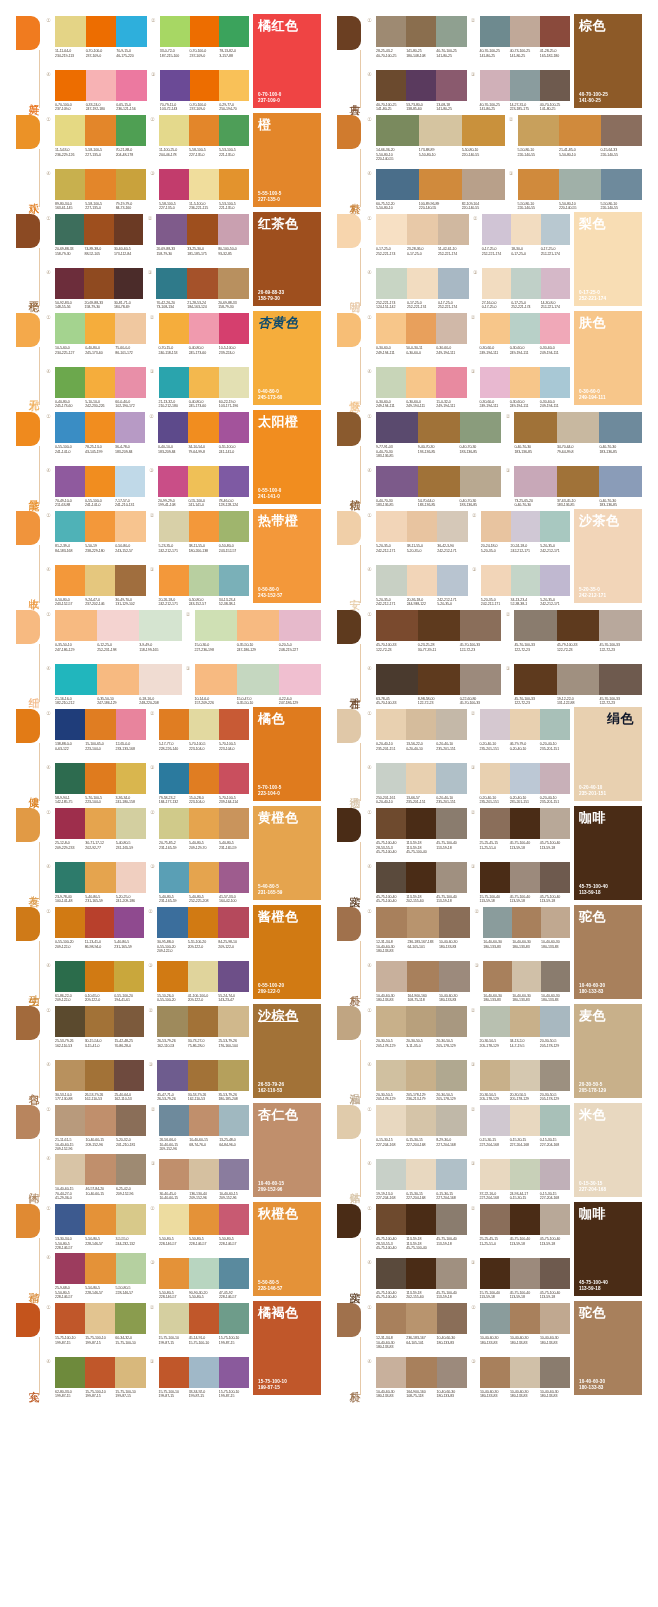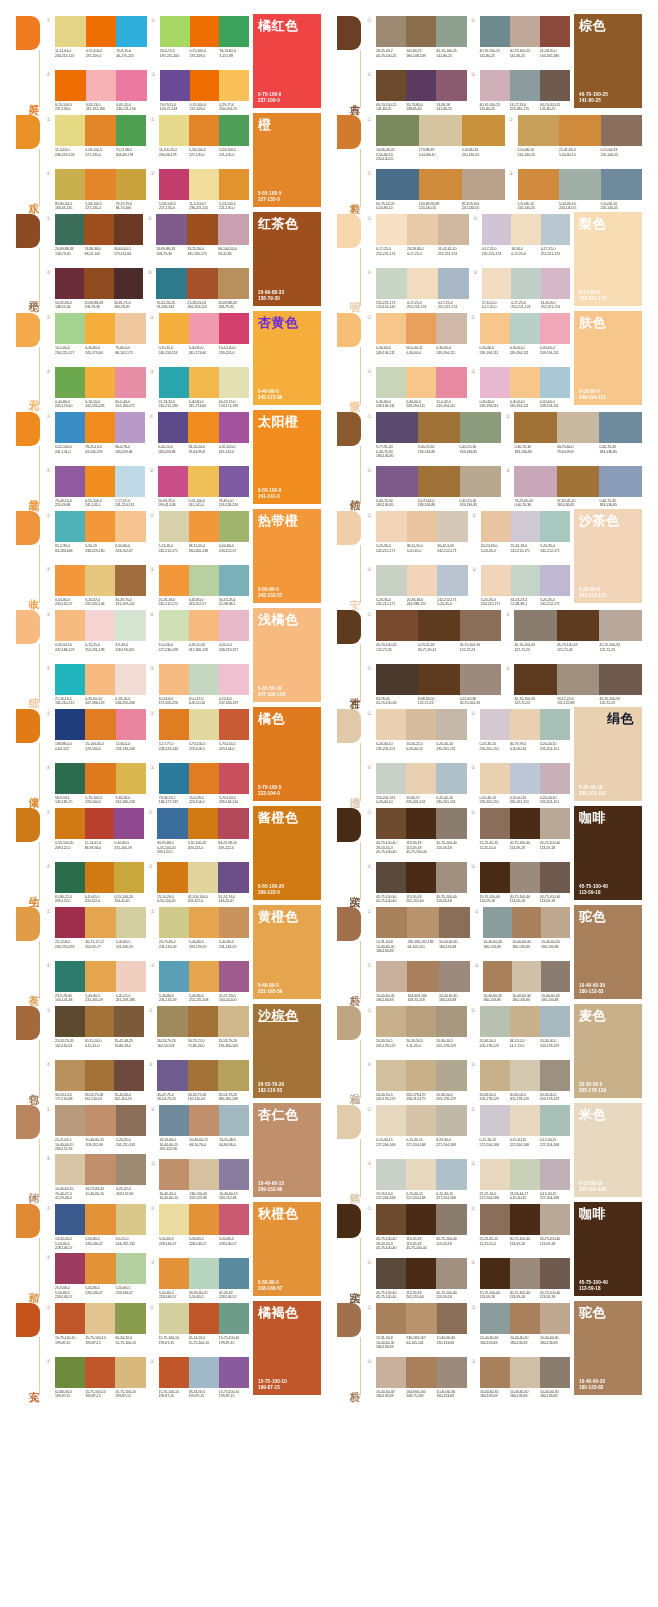--- a/index.html
+++ b/index.html
@@ -498,21 +498,21 @@
                 </div>
                 <div class="code">
                   <span>60-22-19-0</span>
                   <span>103-171-196</span>
                 </div>
               </div>
             </div>
           </div>
         </div>
         <div class="card" style="background: rgb(245, 173, 60);">
-          <div class="cname" style="color: #6d28d9;">杏黄色</div>
+          <div class="cname" style="color: #0c4a6e; font-style: italic;">杏黄色</div>
           <div class="ccodes" style="color: rgb(255, 255, 255);">
             <span>0-40-80-0</span>
             <span>245-173-60</span>
           </div>
         </div>
       </div>
       <div class="row">
         <div class="mood">
           <div class="mood-chip" style="background: rgb(239, 138, 30);"></div>
           <div class="mood-rule"></div>
@@ -839,27 +839,20 @@
                   <span>0-35-50-10</span>
                 </div>
                 <div class="code">
                   <span>4-22-6-0</span>
                   <span>247-186-129</span>
                 </div>
               </div>
             </div>
           </div>
         </div>
-        <div class="card" style="background: rgb(247, 186, 129);">
-          <div class="cname" style="color: rgb(255, 255, 255);">浅橘色</div>
-          <div class="ccodes" style="color: rgb(255, 255, 255);">
-            <span>0-35-50-10</span>
-            <span>247-186-129</span>
-          </div>
-        </div>
       </div>
       <div class="row">
         <div class="mood">
           <div class="mood-chip" style="background: rgb(226, 123, 22);"></div>
           <div class="mood-rule"></div>
           <div class="mood-label" style="color: rgb(220, 127, 28);">健康</div>
         </div>
         <div class="groups">
           <div class="group">
             <div class="gnum">①</div>
@@ -963,20 +956,134 @@
         <div class="card" style="background: rgb(223, 123, 30);">
           <div class="cname" style="color: rgb(255, 255, 255);">橘色</div>
           <div class="ccodes" style="color: rgb(255, 255, 255);">
             <span>5-70-100-5</span>
             <span>223-104-0</span>
           </div>
         </div>
       </div>
       <div class="row">
         <div class="mood">
+          <div class="mood-chip" style="background: rgb(225, 154, 69);"></div>
+          <div class="mood-rule"></div>
+          <div class="mood-label" style="color: rgb(220, 155, 75);">友善</div>
+        </div>
+        <div class="groups">
+          <div class="group">
+            <div class="gnum">①</div>
+            <div class="gbody">
+              <div class="swatches">
+                <div class="swatch" style="background: rgb(158, 46, 76);"></div>
+                <div class="swatch" style="background: rgb(229, 164, 78);"></div>
+                <div class="swatch" style="background: rgb(211, 207, 160);"></div>
+              </div>
+              <div class="codes">
+                <div class="code">
+                  <span>25-12-8-0</span>
+                  <span>209-229-233</span>
+                </div>
+                <div class="code">
+                  <span>30-71-17-12</span>
+                  <span>202-92-77</span>
+                </div>
+                <div class="code">
+                  <span>5-40-80-5</span>
+                  <span>231-165-59</span>
+                </div>
+              </div>
+            </div>
+          </div>
+          <div class="group">
+            <div class="gnum">④</div>
+            <div class="gbody">
+              <div class="swatches">
+                <div class="swatch" style="background: rgb(45, 123, 107);"></div>
+                <div class="swatch" style="background: rgb(229, 164, 78);"></div>
+                <div class="swatch" style="background: rgb(240, 207, 192);"></div>
+              </div>
+              <div class="codes">
+                <div class="code">
+                  <span>23-9-78-40</span>
+                  <span>100-141-48</span>
+                </div>
+                <div class="code">
+                  <span>5-40-80-5</span>
+                  <span>231-165-59</span>
+                </div>
+                <div class="code">
+                  <span>5-20-25-0</span>
+                  <span>241-209-186</span>
+                </div>
+              </div>
+            </div>
+          </div>
+        </div>
+        <div class="groups">
+          <div class="group">
+            <div class="gnum">②</div>
+            <div class="gbody">
+              <div class="swatches">
+                <div class="swatch" style="background: rgb(208, 202, 138);"></div>
+                <div class="swatch" style="background: rgb(229, 164, 78);"></div>
+                <div class="swatch" style="background: rgb(201, 148, 92);"></div>
+              </div>
+              <div class="codes">
+                <div class="code">
+                  <span>20-75-85-2</span>
+                  <span>231-165-59</span>
+                </div>
+                <div class="code">
+                  <span>5-40-80-5</span>
+                  <span>209-129-70</span>
+                </div>
+                <div class="code">
+                  <span>5-40-80-5</span>
+                  <span>231-165-59</span>
+                </div>
+              </div>
+            </div>
+          </div>
+          <div class="group">
+            <div class="gnum">③</div>
+            <div class="gbody">
+              <div class="swatches">
+                <div class="swatch" style="background: rgb(90, 159, 181);"></div>
+                <div class="swatch" style="background: rgb(229, 164, 78);"></div>
+                <div class="swatch" style="background: rgb(158, 92, 142);"></div>
+              </div>
+              <div class="codes">
+                <div class="code">
+                  <span>5-40-80-5</span>
+                  <span>231-165-59</span>
+                </div>
+                <div class="code">
+                  <span>5-40-80-5</span>
+                  <span>252-225-208</span>
+                </div>
+                <div class="code">
+                  <span>41-57-33-0</span>
+                  <span>164-42-100</span>
+                </div>
+              </div>
+            </div>
+          </div>
+        </div>
+        <div class="card" style="background: rgb(229, 164, 78);">
+          <div class="cname" style="color: rgb(255, 255, 255);">黄橙色</div>
+          <div class="ccodes" style="color: rgb(255, 255, 255);">
+            <span>5-40-80-5</span>
+            <span>231-165-59</span>
+          </div>
+        </div>
+      </div>
+      <div class="row">
+        <div class="mood">
           <div class="mood-chip" style="background: rgb(207, 122, 24);"></div>
           <div class="mood-rule"></div>
           <div class="mood-label" style="color: rgb(201, 125, 33);">生动</div>
         </div>
         <div class="groups">
           <div class="group">
             <div class="gnum">①</div>
             <div class="gbody">
               <div class="swatches">
                 <div class="swatch" style="background: rgb(209, 122, 19);"></div>
@@ -1073,134 +1180,20 @@
                 </div>
               </div>
             </div>
           </div>
         </div>
         <div class="card" style="background: rgb(209, 122, 19);">
           <div class="cname" style="color: rgb(255, 255, 255);">酱橙色</div>
           <div class="ccodes" style="color: rgb(255, 255, 255);">
             <span>0-55-100-20</span>
             <span>209-122-0</span>
-          </div>
-        </div>
-      </div>
-      <div class="row">
-        <div class="mood">
-          <div class="mood-chip" style="background: rgb(225, 154, 69);"></div>
-          <div class="mood-rule"></div>
-          <div class="mood-label" style="color: rgb(220, 155, 75);">友善</div>
-        </div>
-        <div class="groups">
-          <div class="group">
-            <div class="gnum">①</div>
-            <div class="gbody">
-              <div class="swatches">
-                <div class="swatch" style="background: rgb(158, 46, 76);"></div>
-                <div class="swatch" style="background: rgb(229, 164, 78);"></div>
-                <div class="swatch" style="background: rgb(211, 207, 160);"></div>
-              </div>
-              <div class="codes">
-                <div class="code">
-                  <span>25-12-8-0</span>
-                  <span>209-229-233</span>
-                </div>
-                <div class="code">
-                  <span>30-71-17-12</span>
-                  <span>202-92-77</span>
-                </div>
-                <div class="code">
-                  <span>5-40-80-5</span>
-                  <span>231-165-59</span>
-                </div>
-              </div>
-            </div>
-          </div>
-          <div class="group">
-            <div class="gnum">④</div>
-            <div class="gbody">
-              <div class="swatches">
-                <div class="swatch" style="background: rgb(45, 123, 107);"></div>
-                <div class="swatch" style="background: rgb(229, 164, 78);"></div>
-                <div class="swatch" style="background: rgb(240, 207, 192);"></div>
-              </div>
-              <div class="codes">
-                <div class="code">
-                  <span>23-9-78-40</span>
-                  <span>100-141-48</span>
-                </div>
-                <div class="code">
-                  <span>5-40-80-5</span>
-                  <span>231-165-59</span>
-                </div>
-                <div class="code">
-                  <span>5-20-25-0</span>
-                  <span>241-209-186</span>
-                </div>
-              </div>
-            </div>
-          </div>
-        </div>
-        <div class="groups">
-          <div class="group">
-            <div class="gnum">②</div>
-            <div class="gbody">
-              <div class="swatches">
-                <div class="swatch" style="background: rgb(208, 202, 138);"></div>
-                <div class="swatch" style="background: rgb(229, 164, 78);"></div>
-                <div class="swatch" style="background: rgb(201, 148, 92);"></div>
-              </div>
-              <div class="codes">
-                <div class="code">
-                  <span>20-75-85-2</span>
-                  <span>231-165-59</span>
-                </div>
-                <div class="code">
-                  <span>5-40-80-5</span>
-                  <span>209-129-70</span>
-                </div>
-                <div class="code">
-                  <span>5-40-80-5</span>
-                  <span>231-165-59</span>
-                </div>
-              </div>
-            </div>
-          </div>
-          <div class="group">
-            <div class="gnum">③</div>
-            <div class="gbody">
-              <div class="swatches">
-                <div class="swatch" style="background: rgb(90, 159, 181);"></div>
-                <div class="swatch" style="background: rgb(229, 164, 78);"></div>
-                <div class="swatch" style="background: rgb(158, 92, 142);"></div>
-              </div>
-              <div class="codes">
-                <div class="code">
-                  <span>5-40-80-5</span>
-                  <span>231-165-59</span>
-                </div>
-                <div class="code">
-                  <span>5-40-80-5</span>
-                  <span>252-225-208</span>
-                </div>
-                <div class="code">
-                  <span>41-57-33-0</span>
-                  <span>164-42-100</span>
-                </div>
-              </div>
-            </div>
-          </div>
-        </div>
-        <div class="card" style="background: rgb(229, 164, 78);">
-          <div class="cname" style="color: rgb(255, 255, 255);">黄橙色</div>
-          <div class="ccodes" style="color: rgb(255, 255, 255);">
-            <span>5-40-80-5</span>
-            <span>231-165-59</span>
           </div>
         </div>
       </div>
       <div class="row">
         <div class="mood">
           <div class="mood-chip" style="background: rgb(162, 106, 60);"></div>
           <div class="mood-rule"></div>
           <div class="mood-label" style="color: rgb(158, 108, 66);">包容</div>
         </div>
         <div class="groups">

